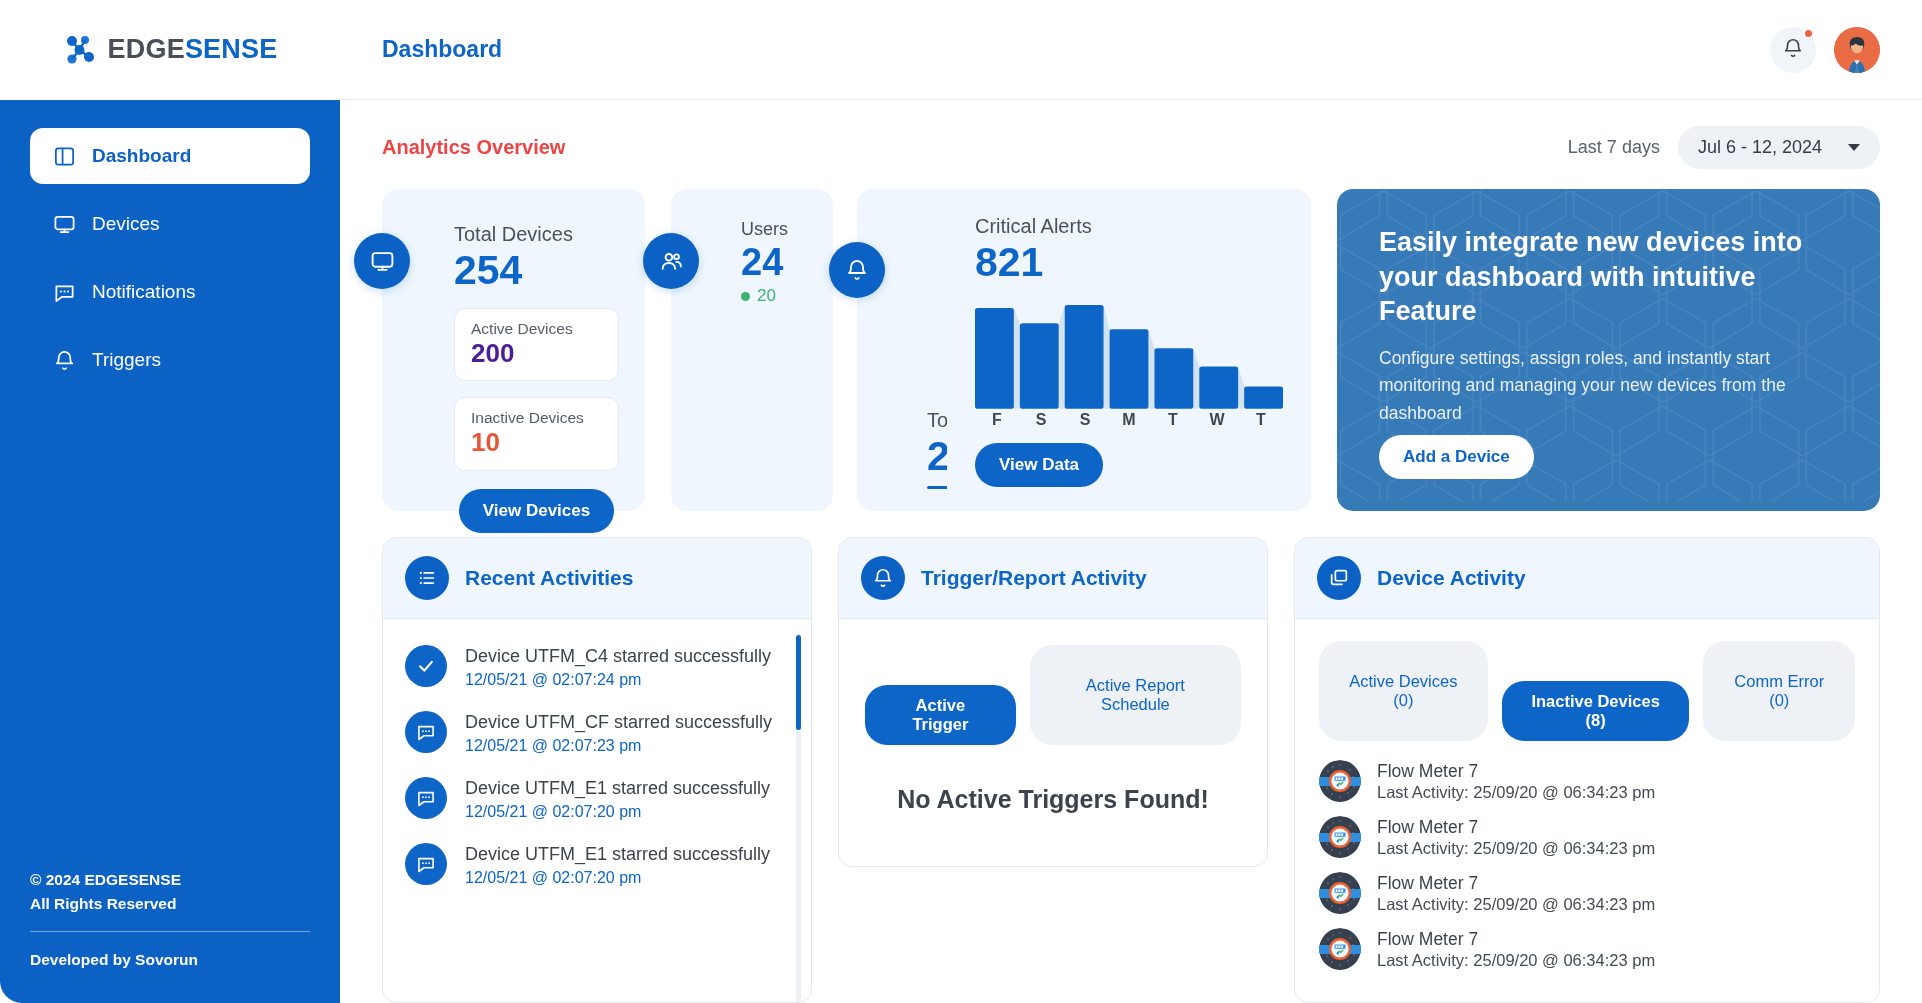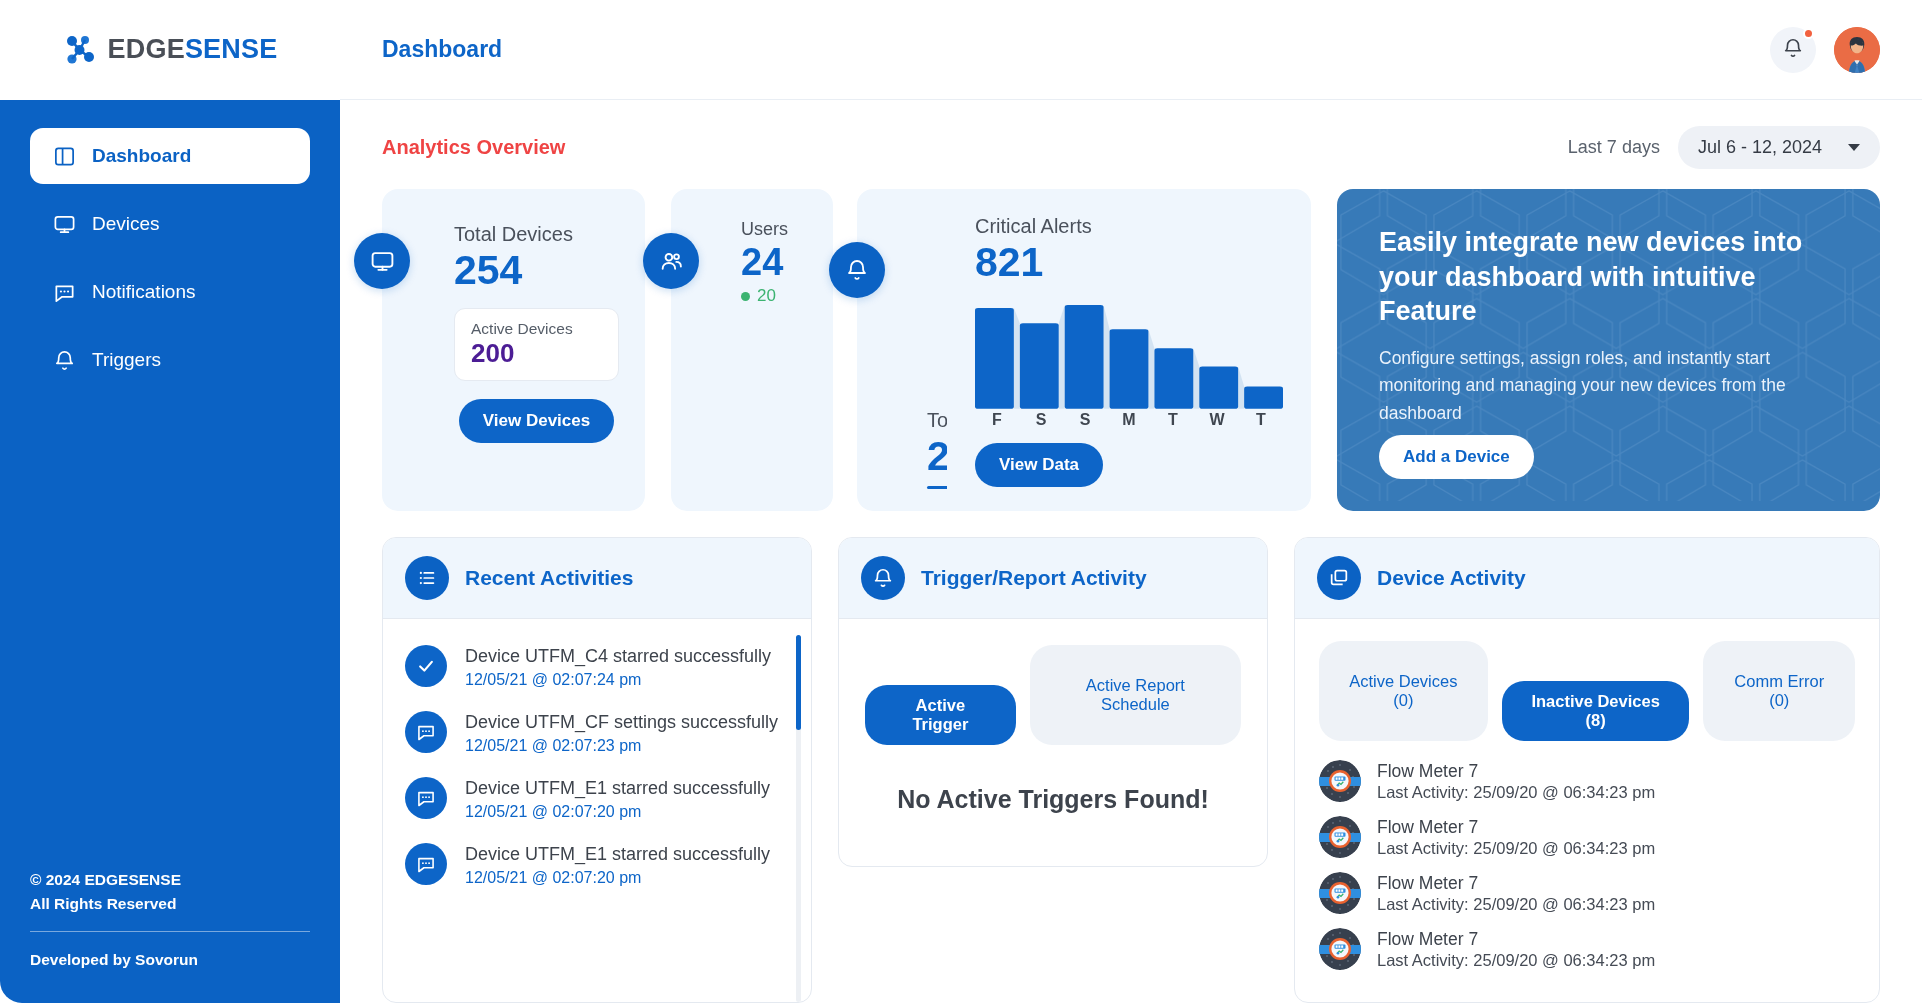--- a/index.html
+++ b/index.html
@@ -360,20 +360,24 @@
             </svg>
           </div>
           <div class="stat-label">Total Devices</div>
           <div class="stat-value">254</div>
 
           <div class="mini-box">
             <div class="mini-label">Active Devices</div>
             <div class="mini-num green">200</div>
           </div>
 
+          <div class="mini-box">
+            <div class="mini-label">Inactive Devices</div>
+            <div class="mini-num red">10</div>
+          </div>
 
           <div class="devices-btn-wrap">
             <button class="btn-blue">View Devices</button>
           </div>
         </div>
 
         <div class="mid-col">
 
           <div class="card-soft card-users">
             <div class="float-ico fi-users">
@@ -494,21 +498,21 @@
                 </div>
                 <div class="act-item">
                   <span class="act-ico">
                     <svg width="20" height="20" viewBox="0 0 24 24" fill="none" stroke="#fff" stroke-width="1.9" stroke-linejoin="round">
                       <path d="M3.5 5.5h17v11h-11l-6 4.5v-4.5h0z"></path>
                       <circle cx="8.3" cy="11" r="1.1" fill="#fff" stroke="none"></circle>
                       <circle cx="12" cy="11" r="1.1" fill="#fff" stroke="none"></circle>
                       <circle cx="15.7" cy="11" r="1.1" fill="#fff" stroke="none"></circle>
                     </svg>
                   </span>
-                  <span class="act-text"><span class="act-title">Device UTFM_CF settings successfully</span><span class="act-time" style="display:block">12/05/21 @ 02:07:23 pm</span></span>
+                  <span class="act-text"><span class="act-title">Device UTFM_CF starred successfully</span><span class="act-time" style="display:block">12/05/21 @ 02:07:23 pm</span></span>
                 </div>
                 <div class="act-item">
                   <span class="act-ico">
                     <svg width="20" height="20" viewBox="0 0 24 24" fill="none" stroke="#fff" stroke-width="1.9" stroke-linejoin="round">
                       <path d="M3.5 5.5h17v11h-11l-6 4.5v-4.5h0z"></path>
                       <circle cx="8.3" cy="11" r="1.1" fill="#fff" stroke="none"></circle>
                       <circle cx="12" cy="11" r="1.1" fill="#fff" stroke="none"></circle>
                       <circle cx="15.7" cy="11" r="1.1" fill="#fff" stroke="none"></circle>
                     </svg>
                   </span>

